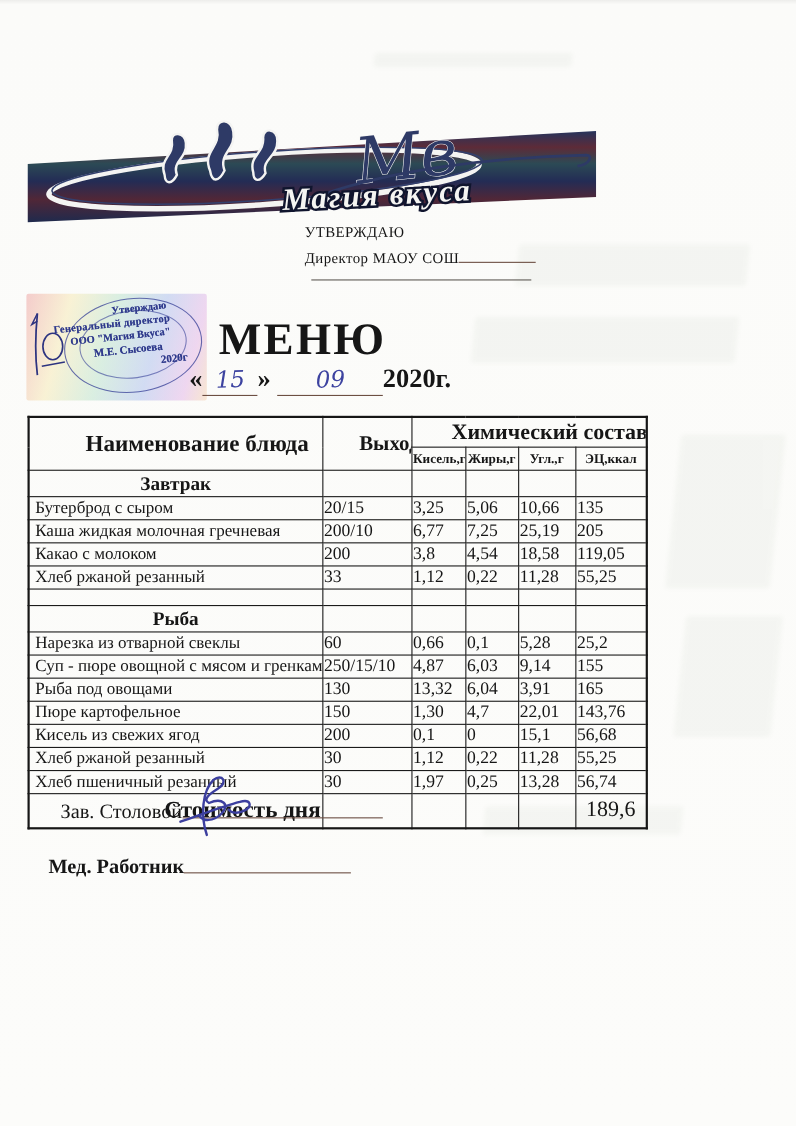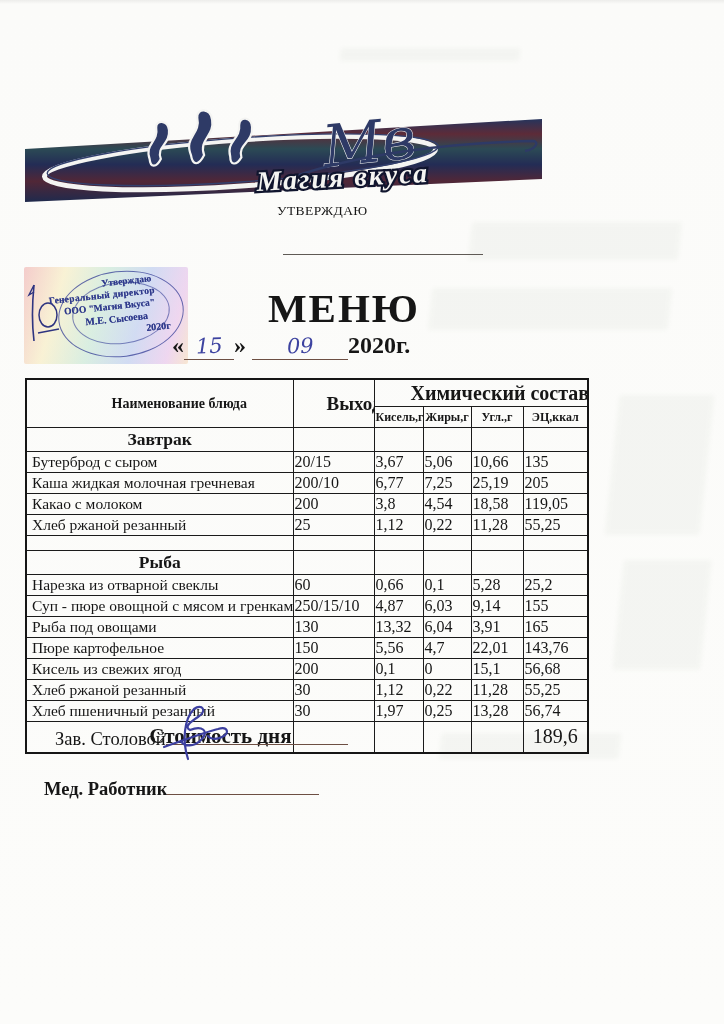--- a/index.html
+++ b/index.html
@@ -24,34 +24,34 @@
   #stamp .oval-outer{position:absolute;left:34px;top:4px;width:124px;height:84px;border:1.6px solid rgba(52,62,150,.75);border-radius:50%;transform:rotate(-7deg);}
   #stamp .oval-inner{position:absolute;left:48px;top:15px;width:96px;height:60px;border:1.1px solid rgba(52,62,150,.6);border-radius:50%;transform:rotate(-7deg);}
   #stamp .stext{position:absolute;left:18px;top:10px;width:150px;transform:rotate(-6deg);
     font-weight:bold;color:#2f3a8c;text-shadow:0 0 .6px rgba(47,58,140,.8);line-height:1.25;}
   #stamp .s1{font-size:9.5px;margin-left:62px;}
   #stamp .s2{font-size:9.5px;margin-left:8px;letter-spacing:.3px;}
   #stamp .s3{font-size:9.5px;margin-left:22px;}
   #stamp .s4{font-size:10px;margin-left:42px;}
   #stamp .s5{font-size:10px;margin-left:102px;}
   
-  #menu-title{left:130px;top:284px;width:290px;text-align:right;font-size:41px;font-weight:bold;letter-spacing:2px;}
+  #menu-title{left:130px;top:284px;width:290px;text-align:center;font-size:41px;font-weight:bold;letter-spacing:2px;}
   #date-line{left:172px;top:332px;font-size:24px;font-weight:bold;white-space:nowrap;}
   .hand{font-family:"DejaVu Serif",serif;font-style:italic;font-weight:normal;color:#3d43a0;font-size:21px;
     display:inline-block;text-align:center;transform:rotate(-2deg);}
   .hand-u{display:inline-block;border-bottom:1.5px solid #6d4f43;text-align:center;vertical-align:baseline;}
   #date-line .d1{width:50px;}
   #date-line .d2{width:96px;margin-left:6px;}
   
   #menu-table{left:25px;top:378px;}
   table{border-collapse:collapse;table-layout:fixed;width:562px;background:transparent;}
   th,td{border:1.5px solid #1b1b1b;vertical-align:middle;overflow:hidden;white-space:nowrap;}
   table{border:2.5px solid #161616;}
   th{font-weight:bold;}
-  .h-name{font-size:14px;padding-left:40px;}
+  .h-name{font-size:21px;padding-left:40px;}
   .h-out{font-size:19px;padding-left:33px;}
   .h-chem{font-size:20px;height:24px;padding-left:36px;}
   .h-sub{font-size:12px;height:18px;}
   tr.dish{height:21px;margin-left:20px;}
   tr.section{height:23px;}
   tr.empty{height:15px;}
   tr.footer{height:31px;}
   .name-cell{text-align:left;padding:0 2px 0 5px;font-size:15.5px;}
   .num-cell{text-align:left;font-size:16px;}
   .sec-cell{font-weight:bold;text-align:center;font-size:17.5px;}
@@ -103,20 +103,23 @@
 
     <text x="300" y="64" transform="rotate(-6 300 64)" font-family="DejaVu Serif, serif" font-style="italic" font-size="58" fill="#2e3a66" stroke="#f4f4f2" stroke-width="1" paint-order="stroke">Мв</text>
     <path d="M268,74 C330,52 420,40 508,38 C514,38 512,46 500,48" fill="none" stroke="#2e3a66" stroke-width="2.4"></path>
 
     <text x="232" y="88" transform="rotate(-3 232 88)" font-family="Liberation Serif, serif" font-style="italic" font-weight="bold" font-size="28" letter-spacing="2" fill="#f5f5f2" stroke="#10152e" stroke-width="4.5" paint-order="stroke">Магия вкуса</text>
   </svg>
 </div>
 
 <div class="abs" id="approval">
   <div>УТВЕРЖДАЮ</div>
+  <div class="row2">
+    <span>Директор МАОУ СОШ</span><span class="inkline" style="width:70px;"></span>
+  </div>
 </div>
 <div class="abs" id="approval-line-extra"></div>
 
 <div class="abs" id="stamp">
   <svg class="abs" style="left:2px;top:12px;" width="34" height="72" viewBox="0 0 34 72">
     <path d="M8,6 C6,26 6,46 8,62" fill="none" stroke="#2e3480" stroke-width="1.6"></path>
     <path d="M8,6 L3,16 L8,13" fill="none" stroke="#2e3480" stroke-width="1.4"></path>
     <ellipse cx="22" cy="36" rx="9" ry="12" fill="none" stroke="#2e3480" stroke-width="1.5"></ellipse>
     <path d="M12,54 L33,50" fill="none" stroke="#2e3480" stroke-width="1.4"></path>
   </svg>
@@ -164,21 +167,21 @@
           <td class="sec-cell">Завтрак</td>
           <td></td>
           <td></td>
           <td></td>
           <td></td>
           <td></td>
         </tr>
         <tr class="dish">
           <td class="name-cell">Бутерброд с сыром</td>
           <td class="num-cell">20/15</td>
-          <td class="num-cell">3,67</td>
+          <td class="num-cell">3,25</td>
           <td class="num-cell">5,06</td>
           <td class="num-cell">10,66</td>
           <td class="num-cell">135</td>
         </tr>
         <tr class="dish">
           <td class="name-cell">Каша жидкая молочная гречневая</td>
           <td class="num-cell">200/10</td>
           <td class="num-cell">6,77</td>
           <td class="num-cell">7,25</td>
           <td class="num-cell">25,19</td>
@@ -187,21 +190,21 @@
         <tr class="dish">
           <td class="name-cell">Какао с молоком</td>
           <td class="num-cell">200</td>
           <td class="num-cell">3,8</td>
           <td class="num-cell">4,54</td>
           <td class="num-cell">18,58</td>
           <td class="num-cell">119,05</td>
         </tr>
         <tr class="dish">
           <td class="name-cell">Хлеб ржаной резанный</td>
-          <td class="num-cell">25</td>
+          <td class="num-cell">33</td>
           <td class="num-cell">1,12</td>
           <td class="num-cell">0,22</td>
           <td class="num-cell">11,28</td>
           <td class="num-cell">55,25</td>
         </tr>
         <tr class="empty">
           <td></td>
           <td></td>
           <td></td>
           <td></td>
@@ -236,21 +239,21 @@
           <td class="name-cell">Рыба под овощами</td>
           <td class="num-cell">130</td>
           <td class="num-cell">13,32</td>
           <td class="num-cell">6,04</td>
           <td class="num-cell">3,91</td>
           <td class="num-cell">165</td>
         </tr>
         <tr class="dish">
           <td class="name-cell">Пюре картофельное</td>
           <td class="num-cell">150</td>
-          <td class="num-cell">5,56</td>
+          <td class="num-cell">1,30</td>
           <td class="num-cell">4,7</td>
           <td class="num-cell">22,01</td>
           <td class="num-cell">143,76</td>
         </tr>
         <tr class="dish">
           <td class="name-cell">Кисель из свежих ягод</td>
           <td class="num-cell">200</td>
           <td class="num-cell">0,1</td>
           <td class="num-cell">0</td>
           <td class="num-cell">15,1</td>

